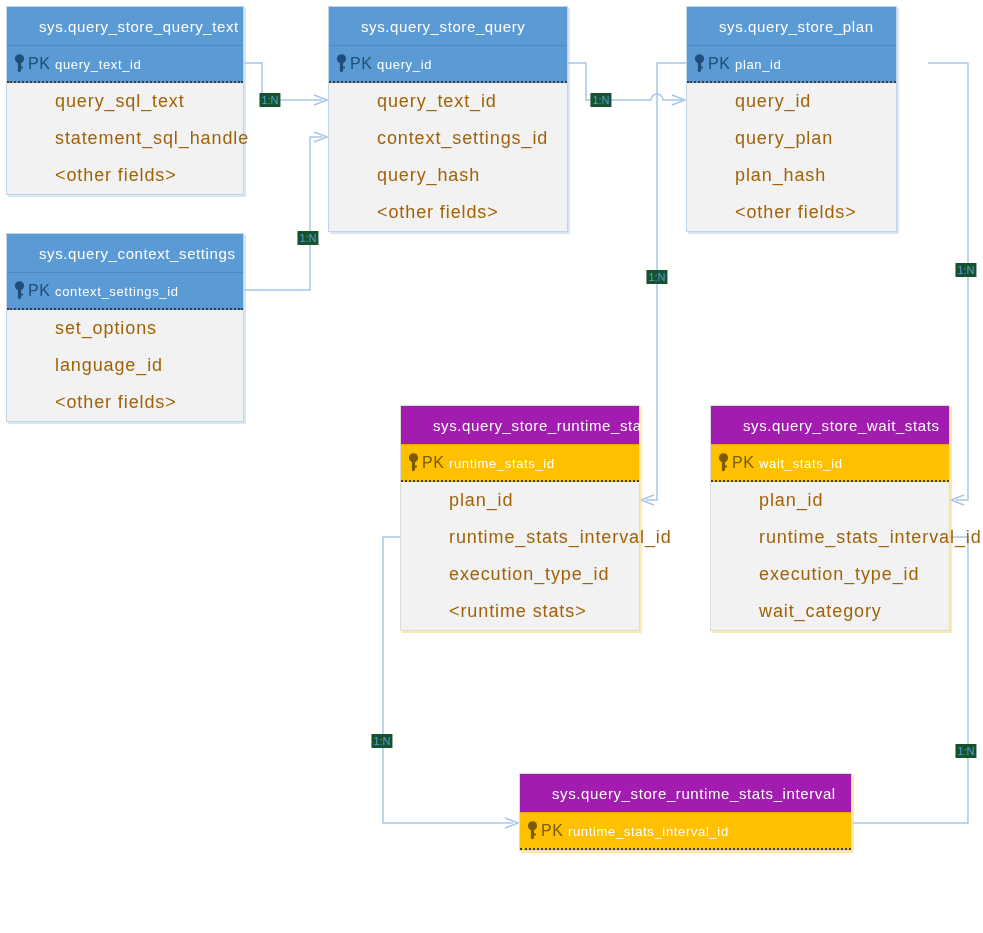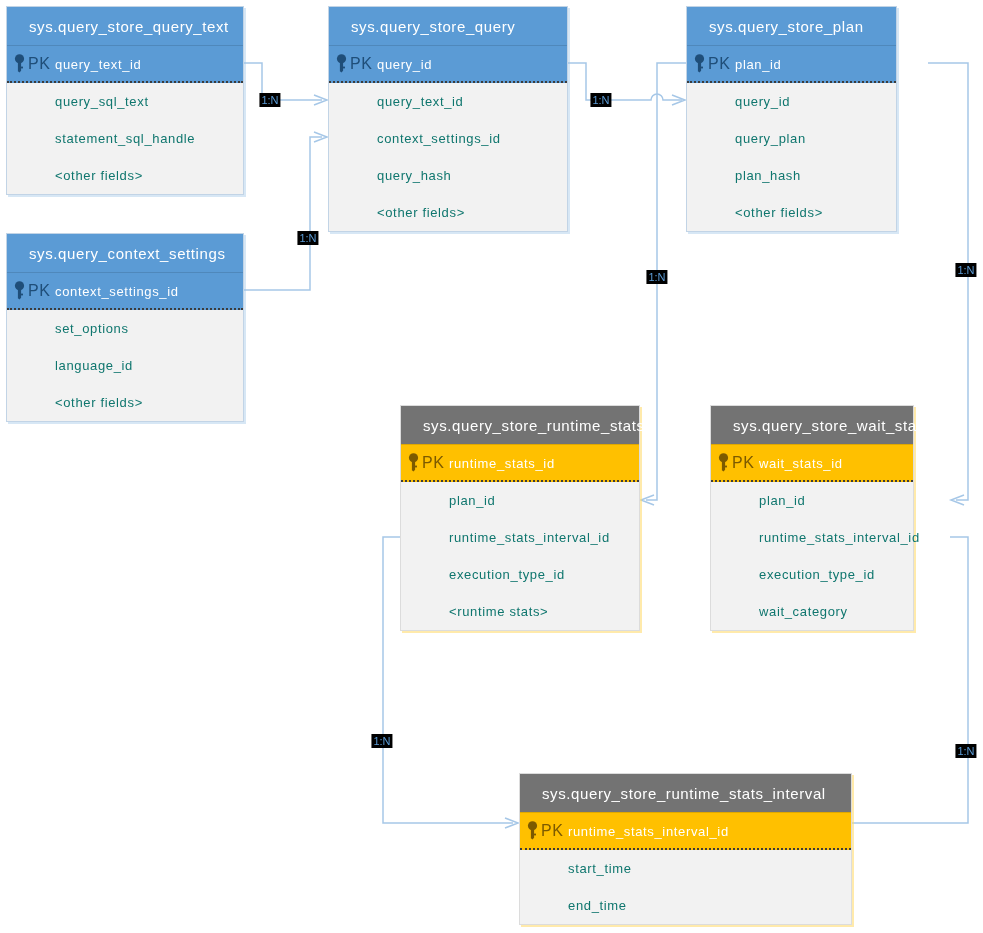--- a/index.html
+++ b/index.html
@@ -26,28 +26,28 @@
   .entity {
     position: absolute;
     background: #f2f2f2;
   }
   .entity.blue   { border: 1px solid #c2d4e6; box-shadow: 2px 2px 0 rgba(155,194,230,0.40); }
   .entity.orange { border: 1px solid #dcdcdc; box-shadow: 2px 2px 0 rgba(255,217,102,0.55); }
   .entity-header {
     height: 38px;
     display: flex;
     align-items: center;
-    padding-left: 22px;
+    padding-left: 32px;
     color: #ffffff;
     font-size: 15px;
     letter-spacing: 0.04em;
     white-space: nowrap;
   }
   .blue  .entity-header { background: #5b9bd5; }
-  .orange .entity-header { background: #737373; }
+  .orange .entity-header { background: #a21caf; }
   .pk-row {
     position: relative;
     height: 38px;
     border-top: 1px solid rgba(0,0,0,0.12);
     border-bottom: 2px dotted #3c3c3c;
   }
   .blue  .pk-row { background: #5b9bd5; }
   .orange .pk-row { background: #ffc000; }
   .key-icon {
     position: absolute;
@@ -72,29 +72,29 @@
     color: #ffffff;
     font-size: 13px;
     letter-spacing: 0.05em;
     white-space: nowrap;
   }
   .fields .field-row {
     height: 37px;
     display: flex;
     align-items: center;
     padding-left: 48px;
-    color: #0f766e;
-    font-size: 13px;
+    color: #a16207;
+    font-size: 18px;
     letter-spacing: 0.05em;
     white-space: nowrap;
   }
   .card-label {
     position: absolute;
     transform: translate(-50%,-50%);
-    background: #000000;
+    background: #14532d;
     color: #5b9bd5;
     font-size: 11px;
     padding: 0 2px;
     line-height: 14px;
     white-space: nowrap;
   }
 </style>
 </head>
 <body>
 
@@ -225,21 +225,21 @@
       <span class="pk-field">runtime_stats_id</span>
     </div>
     <div class="fields">
         <div class="field-row">plan_id</div>
         <div class="field-row">runtime_stats_interval_id</div>
         <div class="field-row">execution_type_id</div>
         <div class="field-row">&lt;runtime stats&gt;</div>
       </div>
   </div>
 
-  <div class="entity orange" style="left:710px;top:405px;width:204px;">
+  <div class="entity orange" style="left:710px;top:405px;width:240px;">
     <div class="entity-header">sys.query_store_wait_stats</div>
     <div class="pk-row">
       <span class="key-icon"><svg viewBox="0 0 13 21" width="13" height="21">
             <circle cx="5.5" cy="4.8" r="4.6"></circle>
             <path d="M3.9 8.5 h3.2 v8.2 l-1.6 1.8 -1.6 -1.3 z"></path>
             <rect x="6.6" y="12.6" width="2.4" height="1.8"></rect>
           </svg></span>
       <span class="pk-label">PK</span>
       <span class="pk-field">wait_stats_id</span>
     </div>
@@ -255,19 +255,15 @@
     <div class="entity-header">sys.query_store_runtime_stats_interval</div>
     <div class="pk-row">
       <span class="key-icon"><svg viewBox="0 0 13 21" width="13" height="21">
             <circle cx="5.5" cy="4.8" r="4.6"></circle>
             <path d="M3.9 8.5 h3.2 v8.2 l-1.6 1.8 -1.6 -1.3 z"></path>
             <rect x="6.6" y="12.6" width="2.4" height="1.8"></rect>
           </svg></span>
       <span class="pk-label">PK</span>
       <span class="pk-field">runtime_stats_interval_id</span>
     </div>
-    <div class="fields">
-        <div class="field-row">start_time</div>
-        <div class="field-row">end_time</div>
-      </div>
   </div>
 
 </div>
 
 </body></html>

